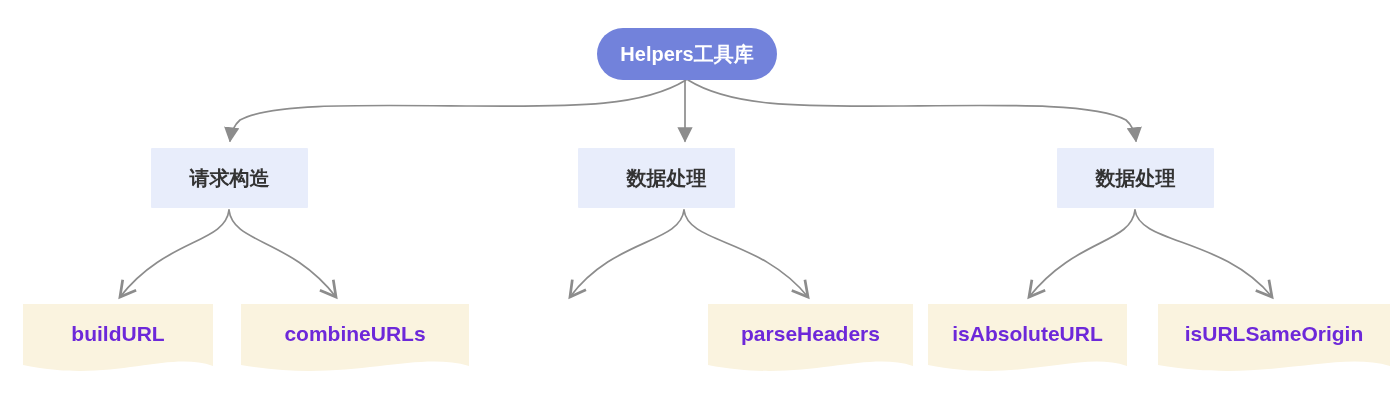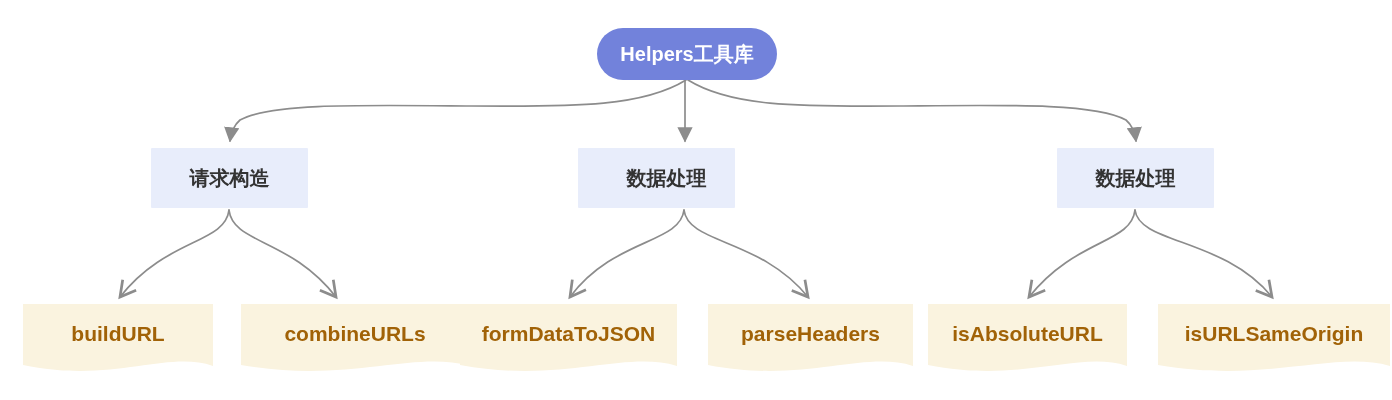--- a/index.html
+++ b/index.html
@@ -19,21 +19,21 @@
   }
   .cat-0{left:151px;} .cat-1{left:578px;padding-left:20px;} .cat-2{left:1057px;}
   .leaf{position:absolute;top:303px;height:80px;}
   .leaf-0{left:23px;width:190px;} .leaf-1{left:241px;width:192px;padding-left:36px;}
   .leaf-2{left:460px;width:217px;} .leaf-3{left:708px;width:205px;}
   .leaf-4{left:928px;width:199px;} .leaf-5{left:1158px;width:232px;}
   .leaf svg.doc{position:absolute;left:0;top:0;width:100%;height:100%;}
   .leaf .label{
     position:absolute;left:0;top:0;width:100%;height:62px;
     display:flex;align-items:center;justify-content:center;
-    color:#a16207;font-size:21px;font-weight:bold;white-space:nowrap;
+    color:#6d28d9;font-size:21px;font-weight:bold;white-space:nowrap;
   }
 </style>
 </head>
 <body>
 
 <div class="canvas">
 
   <svg class="edges" viewBox="0 0 1392 400">
     <defs>
       <marker id="mTri" viewBox="0 0 10 10" refX="9" refY="5" markerWidth="9" markerHeight="9" orient="auto">
@@ -77,26 +77,20 @@
     <div class="label">buildURL</div>
   </div>
 
   <div class="leaf leaf-1">
     <svg class="doc" viewBox="0 0 200 80" preserveAspectRatio="none">
       <path d="M0,1 H200 V63 C152,47 94,81 0,62 Z" fill="#FAF3DF"></path>
     </svg>
     <div class="label">combineURLs</div>
   </div>
 
-  <div class="leaf leaf-2">
-    <svg class="doc" viewBox="0 0 200 80" preserveAspectRatio="none">
-      <path d="M0,1 H200 V63 C152,47 94,81 0,62 Z" fill="#FAF3DF"></path>
-    </svg>
-    <div class="label">formDataToJSON</div>
-  </div>
 
   <div class="leaf leaf-3">
     <svg class="doc" viewBox="0 0 200 80" preserveAspectRatio="none">
       <path d="M0,1 H200 V63 C152,47 94,81 0,62 Z" fill="#FAF3DF"></path>
     </svg>
     <div class="label">parseHeaders</div>
   </div>
 
   <div class="leaf leaf-4">
     <svg class="doc" viewBox="0 0 200 80" preserveAspectRatio="none">

